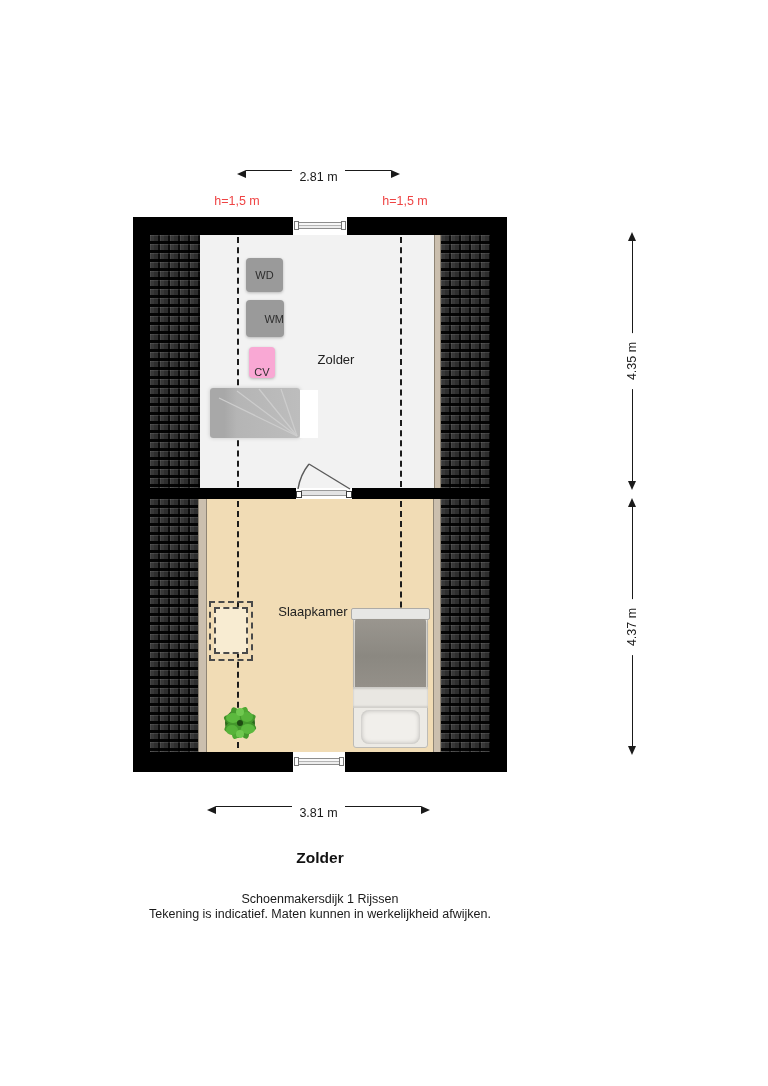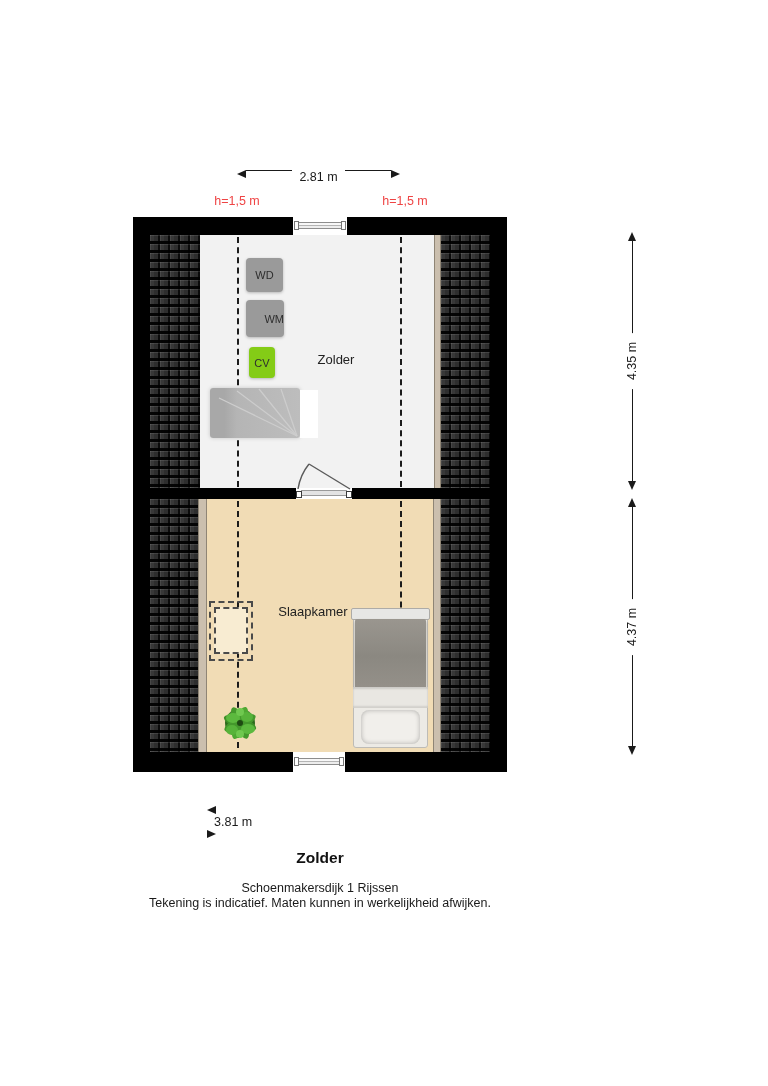--- a/index.html
+++ b/index.html
@@ -57,21 +57,21 @@
     background:#fff;border:1px solid #3a3a3a;box-sizing:border-box;
   }
   
   .appliance{
     border-radius:4px;
     display:flex;align-items:center;justify-content:center;
     font-size:11px;color:#2e2e2e;
     box-shadow:0 1px 3px rgba(0,0,0,.25);
   }
   .appl-dark{background:#9a9a9a;}
-  .appl-light{background:#84cc16;}
+  .appl-light{background:#f9a8d4;align-items:flex-end;}
   .room-label{
     position:absolute;transform:translate(-50%,-50%);
     font-size:13px;color:#222;white-space:nowrap;
   }
   .stairs{
     background:linear-gradient(90deg,#a8a8a8 0 16%,#b5b5b5 30%,#bdbdbd 100%);
     border-radius:3px;
     box-shadow:0 0 4px rgba(0,0,0,.18);
   }
   .stairs-well{background:#ffffff;}
@@ -104,21 +104,21 @@
   .arrow-down{width:0;height:0;border-left:4px solid transparent;border-right:4px solid transparent;border-top:9px solid #1a1a1a;}
   .v-dim .dim-label{
     position:absolute;left:50%;top:50%;
     transform:translate(-50%,-50%) rotate(-90deg);
     background:#fff;padding:0 9px;
   }
   .knee-label{position:absolute;transform:translateX(-50%);font-size:12.5px;color:#ef4444;white-space:nowrap;}
   
   #footer{position:absolute;left:0;top:849px;width:640px;text-align:center;}
   #footer .title{font-size:15.5px;font-weight:bold;color:#111;}
-  #footer .sub{font-size:12.5px;line-height:15px;color:#1a1a1a;margin-top:14px;}
+  #footer .sub{font-size:12.5px;line-height:15px;color:#1a1a1a;margin-top:25px;}
   #footer .sub div{margin:0;}
   svg{display:block;}
 </style>
 </head>
 <body>
 
 <div id="canvas">
 
   <div id="plan">
 
@@ -219,21 +219,21 @@
     <div class="arrow-left"></div>
     <div class="hline"></div>
     <span class="dim-label">2.81 m</span>
     <div class="hline"></div>
     <div class="arrow-right"></div>
   </div>
 
   <div class="knee-label" style="left:237px;top:194px;">h=1,5 m</div>
   <div class="knee-label" style="left:405px;top:194px;">h=1,5 m</div>
 
-  <div class="h-dim" style="left:207px;top:806px;width:223px;flex-direction:column;">
+  <div class="h-dim" style="left:207px;top:806px;width:223px;">
     <div class="arrow-left"></div>
     <div class="hline"></div>
     <span class="dim-label">3.81 m</span>
     <div class="hline"></div>
     <div class="arrow-right"></div>
   </div>
 
   <div class="v-dim" style="left:625px;top:232px;height:258px;">
     <div class="arrow-up"></div>
     <div class="vline"></div>

